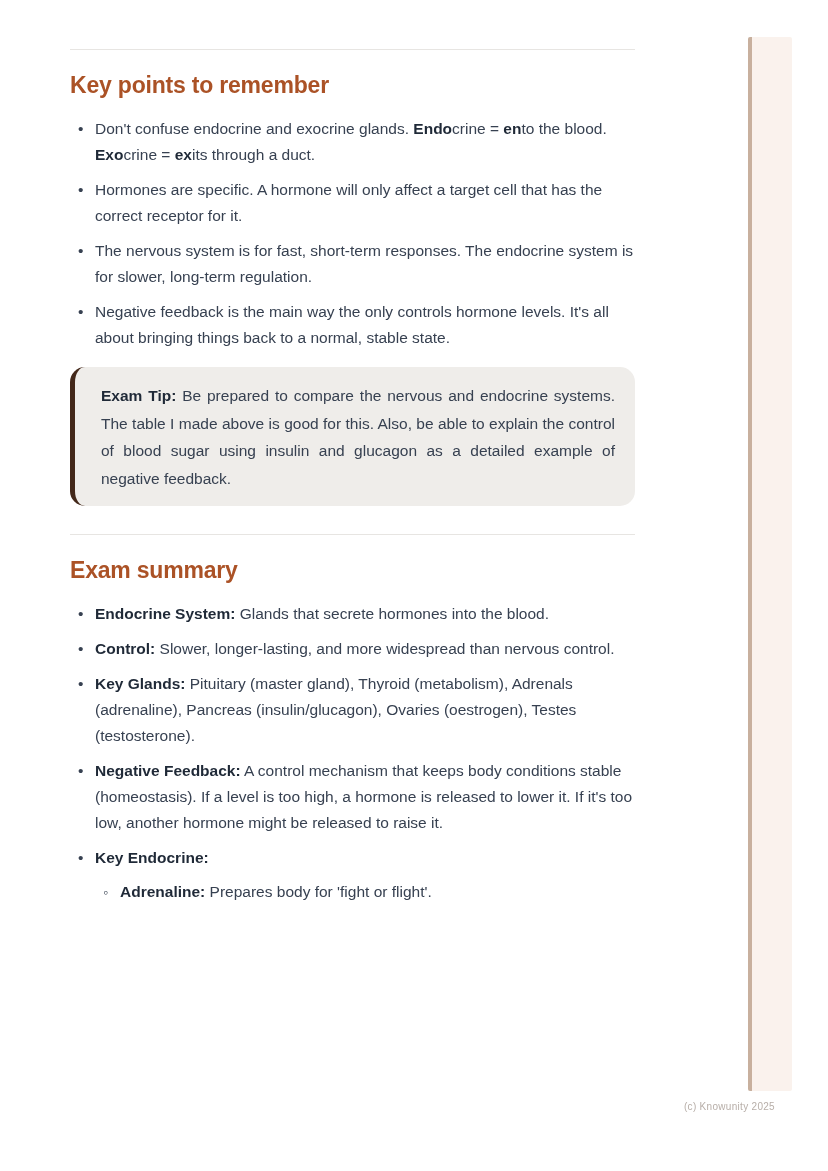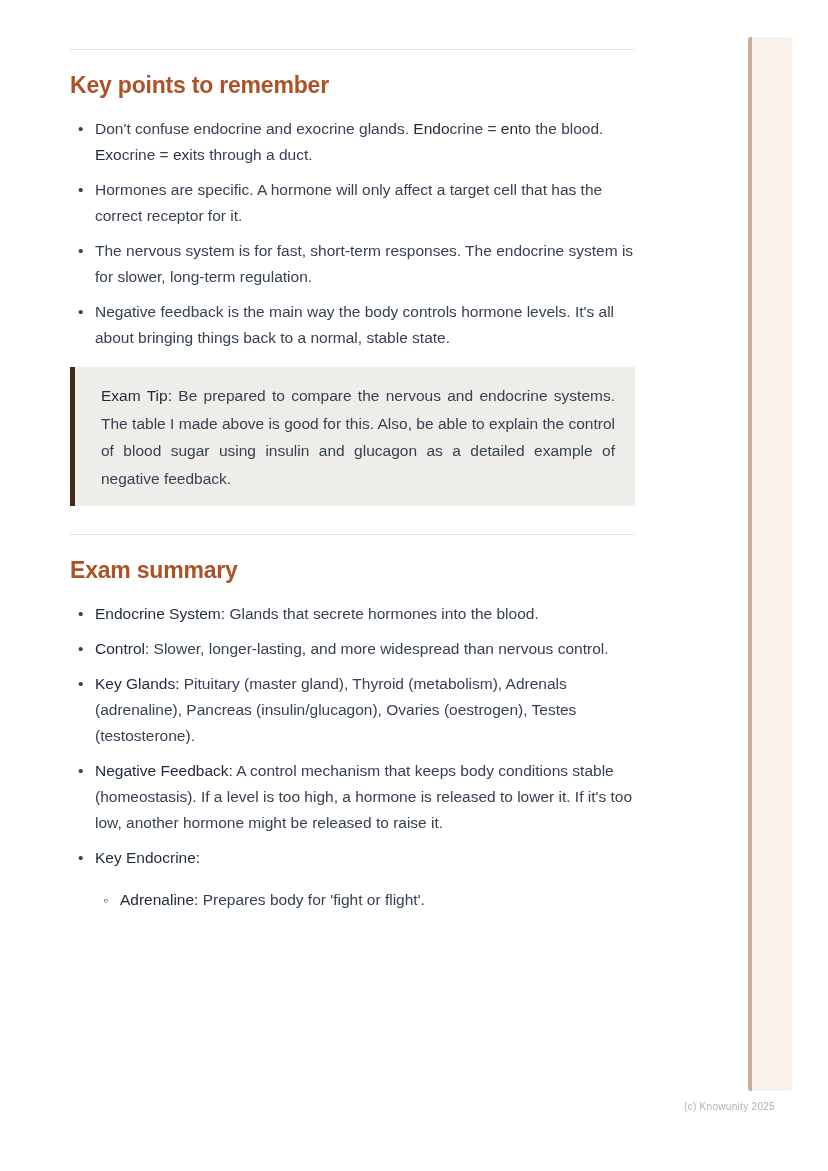--- a/index.html
+++ b/index.html
@@ -43,46 +43,46 @@
   }
   ul.list > li::before {
     content: "\2022";
     position: absolute;
     left: 8px;
     top: 0;
     color: var(--body-text, #374151);
   }
   ul.sublist {
     list-style: none;
-    margin-top: 16px;
+    margin-top: 8px;
   }
   ul.sublist > li {
     position: relative;
     padding-left: 25px;
     margin-bottom: 8px;
     font-size: 15.5px;
     line-height: 26px;
   }
   ul.sublist > li::before {
     content: "\25E6";
     position: absolute;
     left: 8px;
     top: 0;
     font-size: 14px;
     color: var(--body-text, #374151);
   }
   .b {
-    font-weight: 400;
+    font-weight: 700;
     color: var(--bold-text, #1f2937);
   }
   .callout {
     margin-top: 16px;
     background: var(--callout-bg, #efedea);
     border-left: 5px solid var(--callout-border, #43281a);
-    border-radius: 0;
+    border-radius: 15px;
     padding: 15px 20px 14px 26px;
   }
   .callout-text {
     font-size: 15.5px;
     line-height: 27.5px;
     text-align: justify;
   }
   .side-strip {
     position: absolute;
     left: 748px; top: 37px;
@@ -108,21 +108,21 @@
 <div class="content">
 
   <hr class="divider first">
 
   <h2 class="section-heading">Key points to remember</h2>
 
   <ul class="list">
       <li><span>Don't confuse endocrine and exocrine glands. </span><span class="b">Endo</span><span>crine = </span><span class="b">en</span><span>to the blood. </span><span class="b">Exo</span><span>crine = </span><span class="b">ex</span><span>its through a duct.</span></li>
       <li><span>Hormones are specific. A hormone will only affect a target cell that has the correct receptor for it.</span></li>
       <li><span>The nervous system is for fast, short-term responses. The endocrine system is for slower, long-term regulation.</span></li>
-      <li><span>Negative feedback is the main way the body controls hormone levels. It's all about bringing things back to a normal, stable state.</span></li>
+      <li><span>Negative feedback is the main way the only controls hormone levels. It's all about bringing things back to a normal, stable state.</span></li>
     </ul>
 
   <div class="callout">
     <p class="callout-text"><span class="b">Exam Tip:</span><span> Be prepared to compare the nervous and endocrine systems. The table I made above is good for this. Also, be able to explain the control of blood sugar using insulin and glucagon as a detailed example of negative feedback.</span></p>
   </div>
 
   <hr class="divider second">
 
   <h2 class="section-heading">Exam summary</h2>
 

